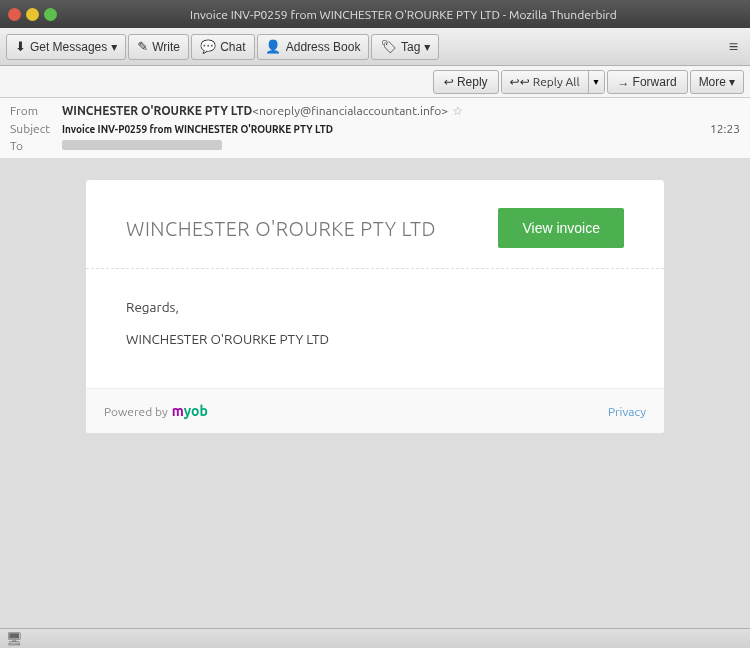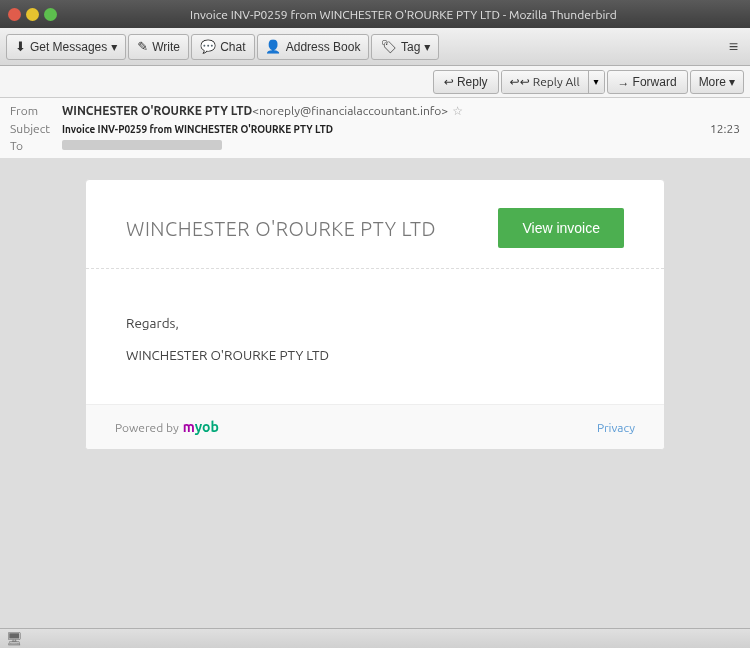--- a/index.html
+++ b/index.html
@@ -238,26 +238,26 @@
 
     .card-body {
       padding: 28px 40px;
       color: #444;
       font-size: 13.5px;
       line-height: 1.6;
     }
     .card-body p { margin-bottom: 10px; }
     .card-body .greeting { margin-bottom: 16px; }
     .card-body .invoice-details { margin-bottom: 16px; }
-    .card-body .regards { margin-top: 16px; }
+    .card-body .regards { margin-top: 0; }
 
     .card-footer {
       background: #f9f9f9;
       border-top: 1px solid #eee;
-      padding: 14px 29px;
+      padding: 14px 18px;
       display: flex;
       align-items: center;
       justify-content: space-between;
     }
     .powered-by {
       display: flex;
       align-items: center;
       gap: 4px;
       font-size: 12px;
       color: #888;

